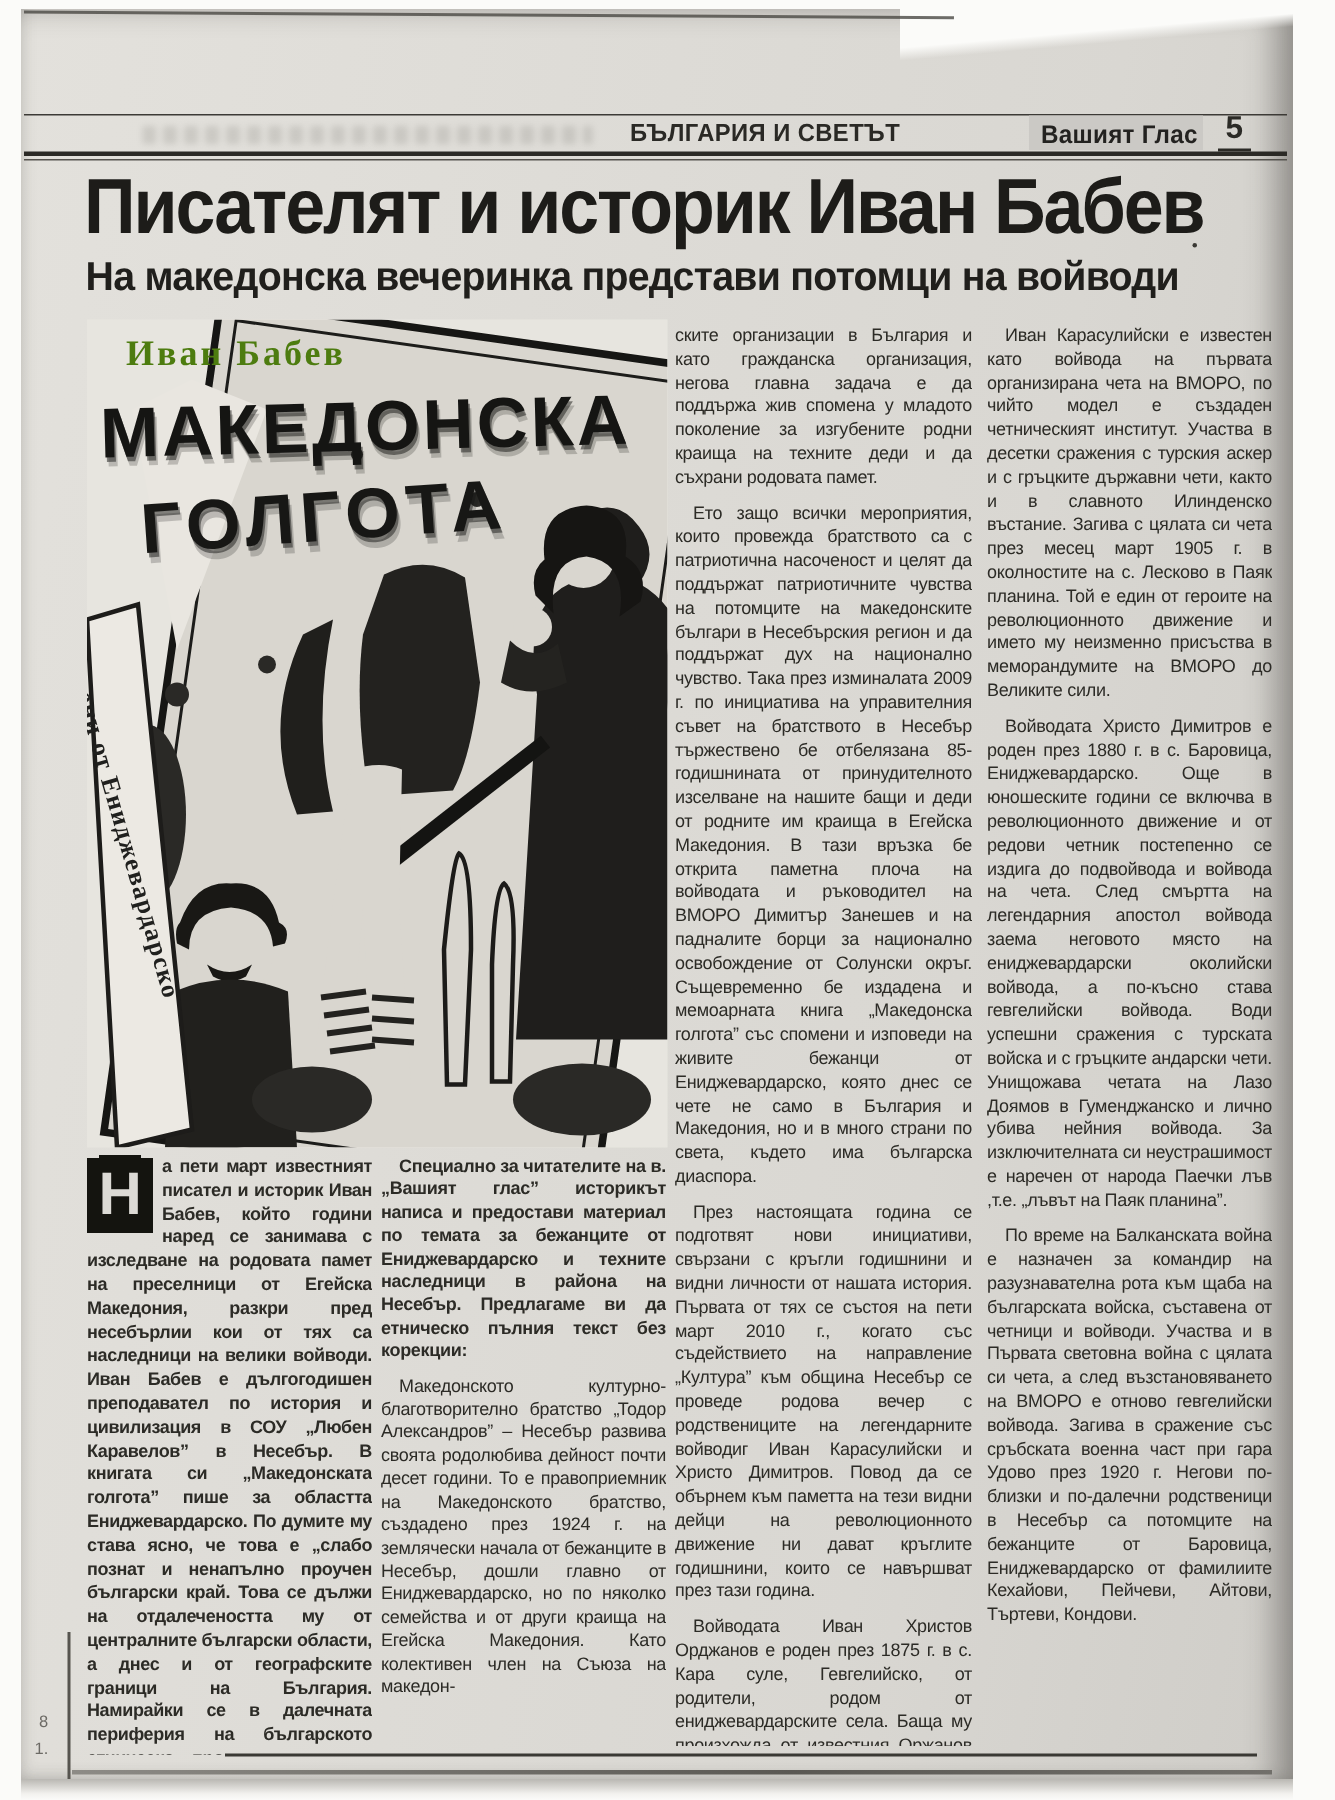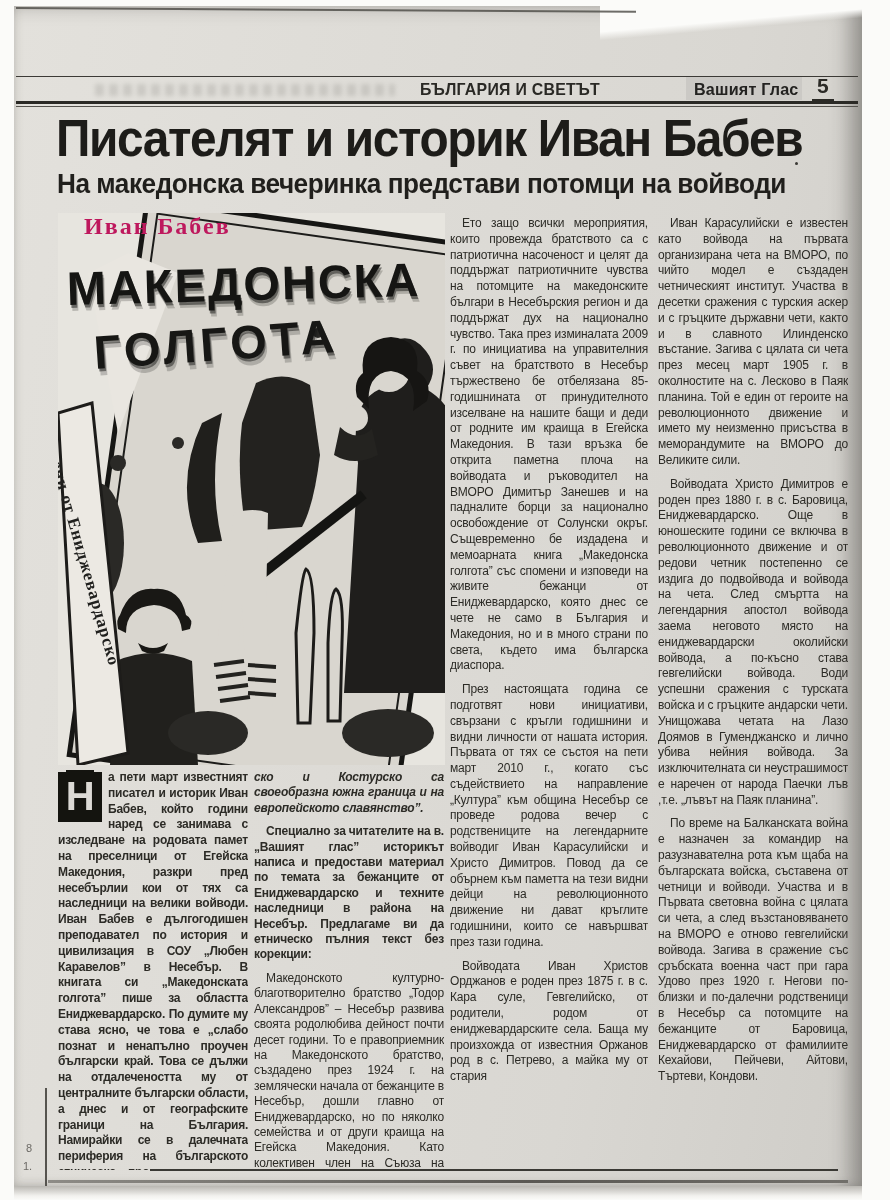--- a/index.html
+++ b/index.html
@@ -36,22 +36,22 @@
   .headline{position:absolute;left:56px;top:108px;width:840px;font-size:52px;font-weight:bold;
          color:#1d1c19;letter-spacing:-1.5px;transform:scaleX(.92);transform-origin:left top;
          white-space:nowrap;}
   .subheadline{position:absolute;left:57px;top:169px;width:830px;font-size:27px;font-weight:bold;
          color:#201f1c;letter-spacing:-.5px;transform:scaleX(.97);transform-origin:left top;
          white-space:nowrap;}
 
   
   .cover{position:absolute;left:58px;top:213px;width:387px;height:552px;background:#e7e5df;overflow:hidden;}
   .cover svg{position:absolute;left:0;top:0;}
-  .cover-author{position:absolute;left:26px;top:0;font-family:"Liberation Serif",serif;
-         font-size:24px;font-weight:bold;color:#be185d;letter-spacing:2px;}
+  .cover-author{position:absolute;left:26px;top:10px;font-family:"Liberation Serif",serif;
+         font-size:24px;font-weight:bold;color:#4d7c0f;letter-spacing:2px;}
   .cover-title-1{position:absolute;left:8px;top:48px;font-size:47px;font-weight:900;color:#151513;
          letter-spacing:2px;transform:rotate(-1.5deg);transform-origin:left top;
          text-shadow:1px 3px 0 rgba(21,21,19,.5),2px 6px 0 rgba(21,21,19,.22);}
   .cover-title-2{position:absolute;left:34px;top:112px;font-size:47px;font-weight:900;color:#171715;
          letter-spacing:4px;transform:rotate(-4deg);transform-origin:left top;
          text-shadow:1px 3px 0 rgba(23,23,21,.5),2px 7px 0 rgba(23,23,21,.22);}
   .cover-spine{position:absolute;left:-4px;top:206px;font-family:"Liberation Serif",serif;
          font-size:17px;font-weight:bold;color:#20201e;white-space:nowrap;letter-spacing:1px;
          transform:rotate(74deg);transform-origin:left top;}
 
@@ -170,26 +170,26 @@
   <div class="col col1">
     <p>
       <span class="dropcap">
           <span class="dropcap-glyph" style="font-size: 40px; font-weight: bold; color: rgb(220, 218, 213);">Н</span>
         </span>
       <span>а пети март известният писател и историк Иван Бабев, който години наред се занимава с изследване на родовата памет на преселници от Егейска Македония, разкри пред несебърлии кои от тях са наследници на велики войводи.  Иван Бабев е дългогодишен преподавател по история и цивилизация в СОУ „Любен Каравелов” в Несебър. В книгата си „Македонската голгота” пише за областта Ениджевардарско. По думите му става ясно, че това е „слабо познат и ненапълно проучен български край. Това се дължи на отдалечеността му от централните български области, а днес и от географските граници на България. Намирайки се в далечната периферия на българското етническо пространство, този край заедно със Солунско, Верско, Кайляр-</span>
     </p>
   </div>
 
   <div class="col col2">
-    <p class="bold ital">ско и Костурско са своеобразна южна граница и на европейското славянство”.</p>
     <p class="bold indent">Специално за читателите на в. „Вашият глас” историкът написа и предостави материал по темата за бежанците от Ениджевардарско и техните наследници в района на Несебър. Предлагаме ви да етническо пълния текст без корекции:</p>
     <p class="indent">Македонското културно-благотворително братство „Тодор Александров” – Несебър развива своята родолюбива дейност почти десет години. То е правоприемник на Македонското братство, създадено през 1924 г. на землячески начала от бежанците в Несебър, дошли главно от Ениджевардарско, но по няколко семейства и от други краища на Егейска Македония. Като колективен член на Съюза на македон-</p>
   </div>
 
   <div class="col col3">
+    <p>ските организации в България и като гражданска организация, негова главна задача е да поддържа жив спомена у младото поколение за изгубените родни краища на техните деди и да съхрани родовата памет.</p>
     <p class="indent">Ето защо всички мероприятия, които провежда братството са с патриотична насоченост и целят да поддържат патриотичните чувства на потомците на македонските българи в Несебърския регион и да поддържат дух на национално чувство. Така през изминалата 2009 г. по инициатива на управителния съвет на братството в Несебър тържествено бе отбелязана 85-годишнината от принудителното изселване на нашите бащи и деди от родните им краища в Егейска Македония. В тази връзка бе открита паметна плоча на войводата и ръководител на ВМОРО Димитър Занешев и на падналите борци за национално освобождение от Солунски окръг. Същевременно бе издадена и мемоарната книга „Македонска голгота” със спомени и изповеди на живите бежанци от Ениджевардарско, която днес се чете не само в България и Македония, но и в много страни по света, където има българска диаспора.</p>
     <p class="indent">През настоящата година се подготвят нови инициативи, свързани с кръгли годишнини и видни личности от нашата история. Първата от тях се състоя на пети март 2010 г., когато със съдействието на направление „Култура” към община Несебър се проведе родова вечер с родствениците на легендарните войводиг Иван Карасулийски и Христо Димитров. Повод да се обърнем към паметта на тези видни дейци на революционното движение ни дават кръглите годишнини, които се навършват през тази година.</p>
     <p class="indent">Войводата Иван Христов Орджанов е роден през 1875 г. в с. Кара суле, Гевгелийско, от родители, родом от ениджевардарските села. Баща му произхожда от известния Оржанов род в с. Петрево, а майка му от стария</p>
   </div>
 
   <div class="col col4">
     <p class="indent">Иван Карасулийски е известен като войвода на първата организирана чета на ВМОРО, по чийто модел е създаден четническият институт. Участва в десетки сражения с турския аскер и с гръцките държавни чети, както и в славното Илинденско въстание. Загива с цялата си чета през месец март 1905 г. в околностите на с. Лесково в Паяк планина. Той е един от героите на революционното движение и името му неизменно присъства в меморандумите на ВМОРО до Великите сили.</p>
     <p class="indent">Войводата Христо Димитров е роден през 1880 г. в с.  Баровица, Ениджевардарско. Още в юношеските години се включва в революционното движение и от редови четник постепенно се издига до подвойвода и войвода на чета. След смъртта на легендарния апостол войвода заема неговото място на ениджевардарски околийски войвода, а по-късно става гевгелийски войвода. Води успешни сражения с турската войска и с гръцките андарски чети. Унищожава четата на Лазо Доямов в Гуменджанско и лично убива нейния войвода. За изключителната си неустрашимост е наречен от народа Паечки лъв ,т.е. „лъвът на Паяк планина”.</p>
     <p class="indent">По време на Балканската война е назначен за командир на разузнавателна рота към щаба на българската войска, съставена от четници и войводи. Участва и в Първата световна война с цялата си чета, а след възстановяването на ВМОРО е отново гевгелийски войвода. Загива в сражение със сръбската военна част при гара Удово през 1920 г. Негови по-близки и по-далечни родственици в Несебър са потомците на бежанците от Баровица, Ениджевардарско от фамилиите Кехайови, Пейчеви, Айтови, Търтеви, Кондови.</p>
   </div>

